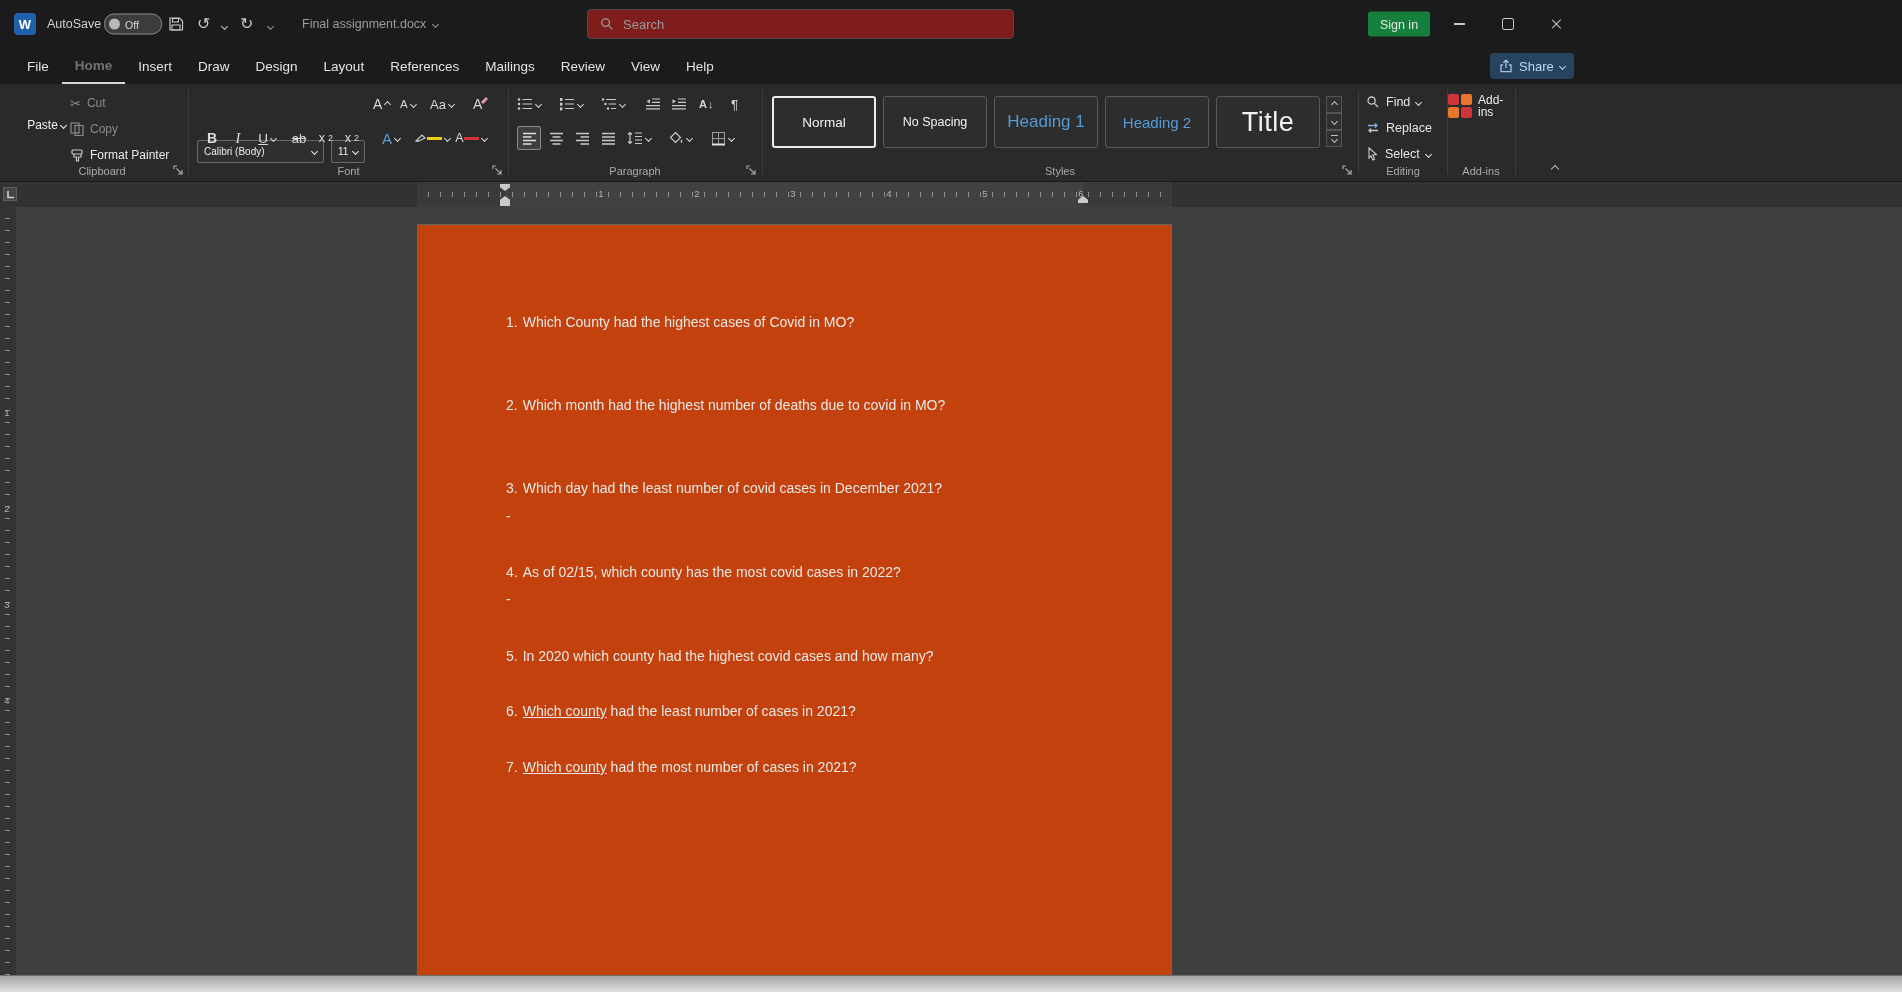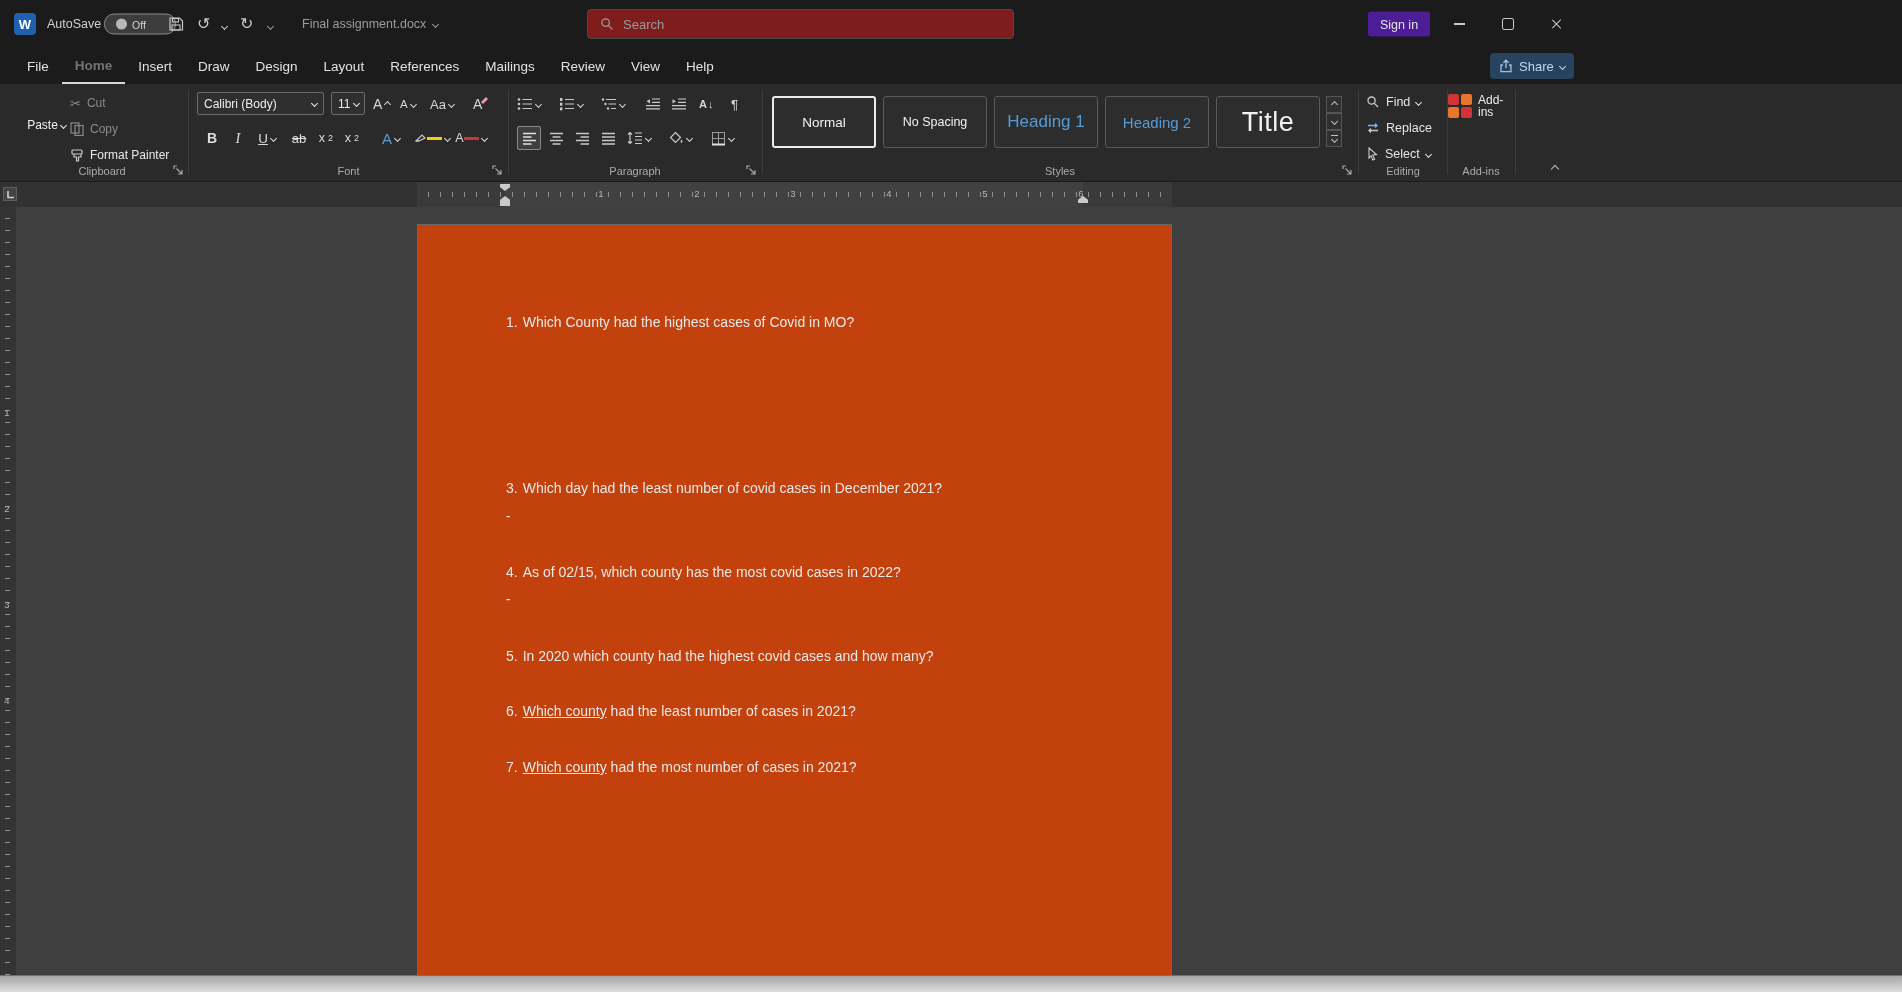--- a/index.html
+++ b/index.html
@@ -8,29 +8,29 @@
   #app{position:relative;width:1902px;height:992px;background:#3f3f3f;}
   .ab{position:absolute;}
   .vc{top:50%;transform:translateY(-50%);}
 
   
   .titlebar{position:absolute;left:0;top:0;width:1902px;height:48px;background:#1b1b1b;}
   .word-logo{left:14px;width:22px;height:22px;background:#2160ac;border-radius:4px;
              color:#fff;font-weight:bold;font-size:13px;display:flex;align-items:center;justify-content:center;}
   .tb-txt{color:#cfcfcf;font-size:12.5px;}
   .toggle{left:104px;width:48px;height:19px;border:1px solid #8d8d8d;border-radius:10px;background:#3c3c3c;
-          display:flex;align-items:center;gap:5px;padding:0 11px;color:#d4d4d4;font-size:10.5px;}
+          display:flex;align-items:center;gap:5px;padding:0 4px;color:#d4d4d4;font-size:10.5px;}
   .knob{width:11px;height:11px;border-radius:50%;background:#b8b8b8;}
   .qat{color:#c9c9c9;display:flex;align-items:center;justify-content:center;cursor:default;}
   .arrglyph{font-size:16px;line-height:16px;color:#c9c9c9;}
   .doc-title{color:#9c9c9c;font-size:12.5px;display:flex;align-items:center;gap:7px;}
   .searchbox{left:587px;width:427px;height:30px;background:#7f1d1d;border:1px solid #4b4b4b;border-radius:4px;
              display:flex;align-items:center;gap:9px;padding:0 12px;box-sizing:border-box;}
   .searchbox span{color:#9a9a9a;font-size:13px;}
-  .signin{left:1368px;width:62px;height:25px;background:#4c1d95;border-radius:3px;color:#e3e3e3;font-size:12.5px;
+  .signin{left:1368px;width:62px;height:25px;background:#15803d;border-radius:3px;color:#e3e3e3;font-size:12.5px;
           display:flex;align-items:center;justify-content:center;}
   .wbtn{top:0;width:46px;height:48px;display:flex;align-items:center;justify-content:center;}
   .min-bar{width:11px;height:1.4px;background:#c8c8c8;}
   .max-box{width:10px;height:10px;border:1.2px solid #c8c8c8;border-radius:2px;}
   .close-x{position:relative;width:12px;height:12px;}
   .close-x:before,.close-x:after{content:"";position:absolute;left:5.4px;top:0;width:1.3px;height:12px;background:#c8c8c8;}
   .close-x:before{transform:rotate(45deg);}
   .close-x:after{transform:rotate(-45deg);}
 
   
@@ -49,22 +49,22 @@
 
   
   .ribbon{position:absolute;left:0;top:84px;width:1902px;height:98px;background:#2a2a2a;border-bottom:1px solid #191919;box-sizing:border-box;}
   .group{position:absolute;top:0;height:98px;}
   .glabel{position:absolute;bottom:5px;left:0;width:100%;text-align:center;color:#ababab;font-size:11px;}
   .gsep{position:absolute;top:6px;height:84px;width:1px;background:#3c3c3c;}
   .dlg{position:absolute;right:4px;bottom:6px;}
   .minirow{position:absolute;display:flex;align-items:center;gap:6px;font-size:12px;color:#e8e8e8;height:22px;}
   .minirow.dis{color:#8a8a8a;}
   .combo{position:absolute;display:flex;align-items:center;justify-content:space-between;gap:4px;
-         border:1px solid #6a6a6a;background:#2f2f2f;border-radius:2px;padding:0 6px;font-size:12px;
-         color:#ececec;box-sizing:border-box;height:23px;}
+         border:1px solid #6a6a6a;background:#2f2f2f;border-radius:2px;padding:0 6px;font-size:10px;
+         color:#ececec;box-sizing:border-box;height:23px;margin-top:48px;}
   .fbtn{position:absolute;top:42px;height:24px;display:flex;align-items:center;justify-content:center;gap:3px;color:#dcdcdc;}
   .fbtn.sel{background:#3f3f3f;border:1px solid #8a8a8a;border-radius:2px;box-sizing:border-box;}
   .pbtn{position:absolute;top:8px;height:24px;display:flex;align-items:center;gap:3px;color:#d6d6d6;}
   .bold-b{font-weight:bold;font-size:14px;}
   .ital-i{font-style:italic;font-family:"Liberation Serif",serif;font-size:14.5px;}
   .und-u{text-decoration:underline;font-size:13.5px;}
   .strike{font-size:13px;text-decoration:line-through;}
   .subsup{font-size:12.5px;}
   .subsup sub,.subsup sup{font-size:9px;}
   .colorbar{display:block;width:15px;height:3.4px;margin-top:1px;}
@@ -499,20 +499,23 @@
       <span class="vnum" style="top:200px">1</span>
       <span class="vnum" style="top:296px">2</span>
       <span class="vnum" style="top:392px">3</span>
       <span class="vnum" style="top:488px">4</span>
     </div>
 
     <div class="page">
       <div class="qline" style="top:88px">
         <span class="qnum">1.</span><span class="uspan"></span><span>Which County had the highest cases of Covid in MO?</span>
       </div>
+      <div class="qline" style="top:171px">
+        <span class="qnum">2.</span><span class="uspan"></span><span>Which month had the highest number of deaths due to covid in MO?</span>
+      </div>
       <div class="qline" style="top:254px">
         <span class="qnum">3.</span><span class="uspan"></span><span>Which day had the least number of covid cases in December 2021?</span>
       </div>
       <div class="qline" style="top:282px">
         <span>-</span>
       </div>
       <div class="qline" style="top:338px">
         <span class="qnum">4.</span><span class="uspan"></span><span>As of 02/15, which county has the most covid cases in 2022?</span>
       </div>
       <div class="qline" style="top:365px">

